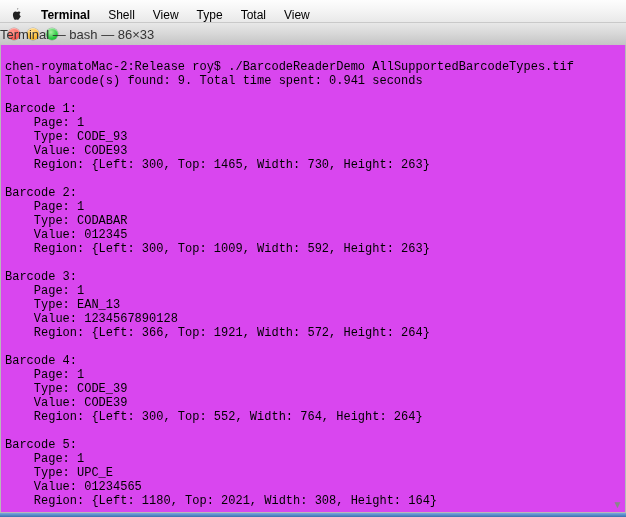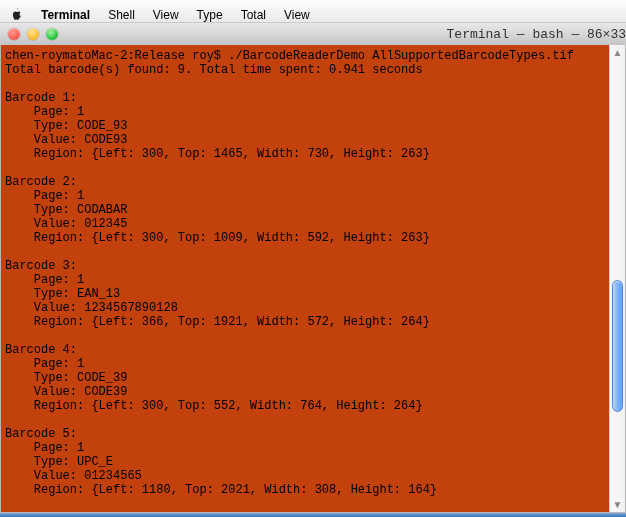--- a/index.html
+++ b/index.html
@@ -58,36 +58,36 @@
     height: 12px;
     border-radius: 50%;
     box-shadow: inset 0 1px 1px rgba(255,255,255,.5), 0 0 0 0.5px rgba(0,0,0,.25);
   }
   .tl.red { background: radial-gradient(circle at 40% 35%, #ff9a92, #ff5f57 60%, #e1443b); }
   .tl.yellow { background: radial-gradient(circle at 40% 35%, #ffe19a, #ffbd2e 60%, #e0a020); }
   .tl.green { background: radial-gradient(circle at 40% 35%, #a8f0a0, #28c940 60%, #1fa531); }
   .wintitle {
     position: absolute;
     left: 0; right: 0;
-    text-align: right;
+    text-align: left;
     pointer-events: none;
-    font-family: Liberation Mono, monospace;
   }
   
   .termframe {
     position: absolute;
     top: 45px;
     left: 0;
     right: 0;
     bottom: 4px;
-    background: #c2410c;
+    background: #d946ef;
     border-left: 1px solid #b8b8b8;
     border-right: 1px solid #b8b8b8;
     border-bottom: 1px solid #b8b8b8;
     display: flex;
+    align-items: flex-end;
   }
   .terminal {
     flex: 1;
     padding: 4px 4px 4px 4px;
     font-family: "Monaco", "Menlo", "Courier New", monospace;
     font-size: 12px;
     line-height: 14px;
     color: #000;
     white-space: pre;
     overflow: hidden;

